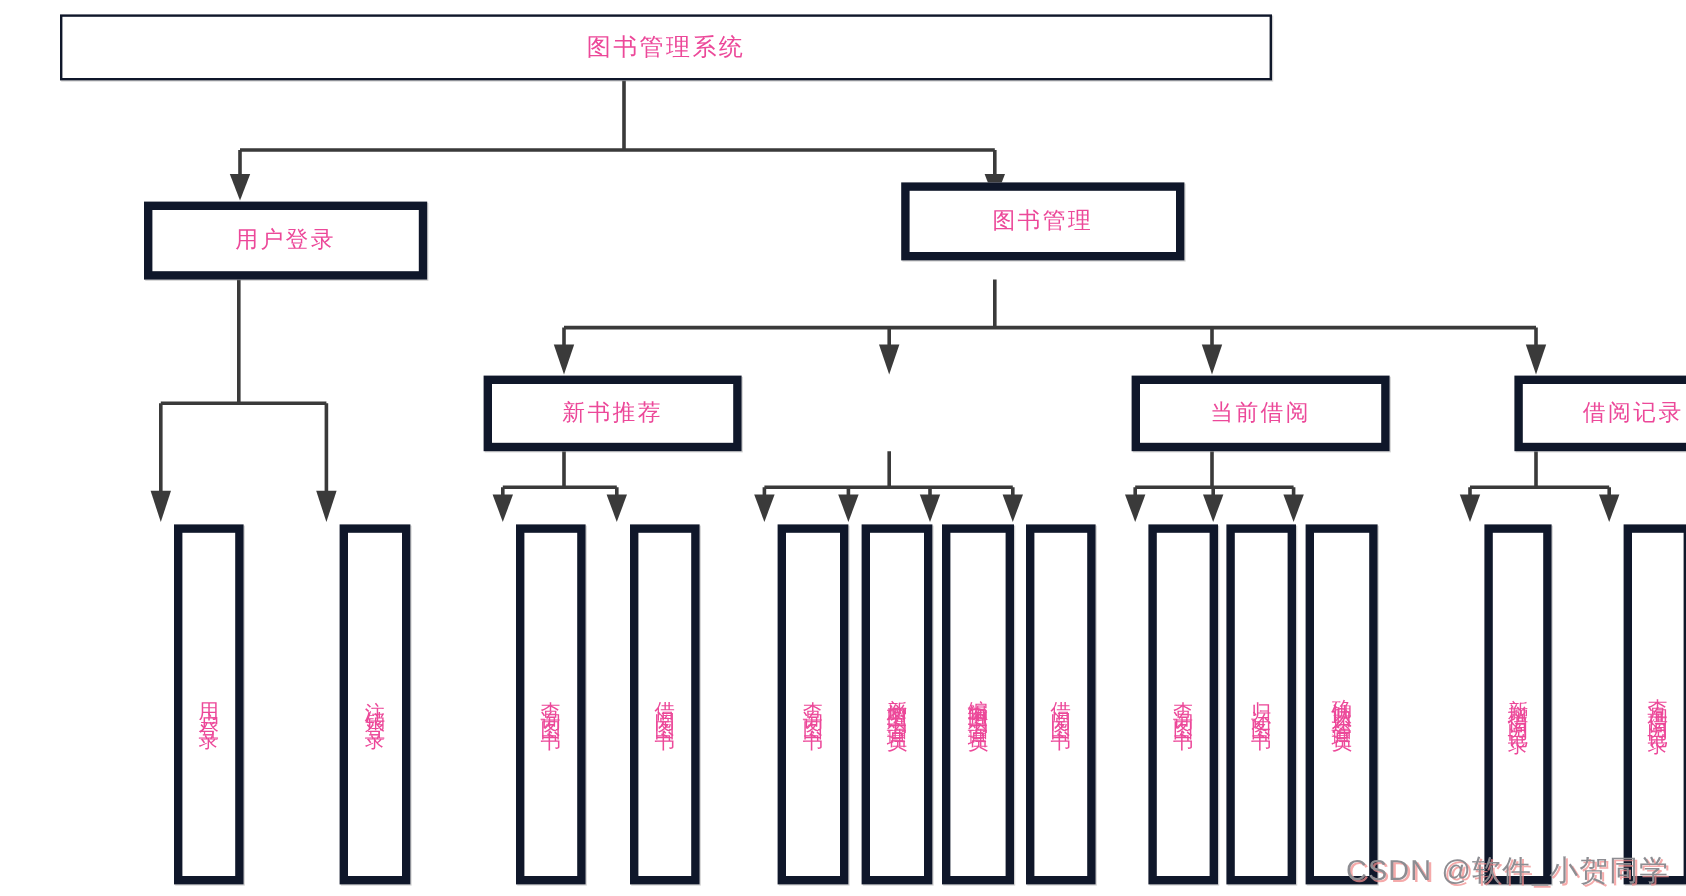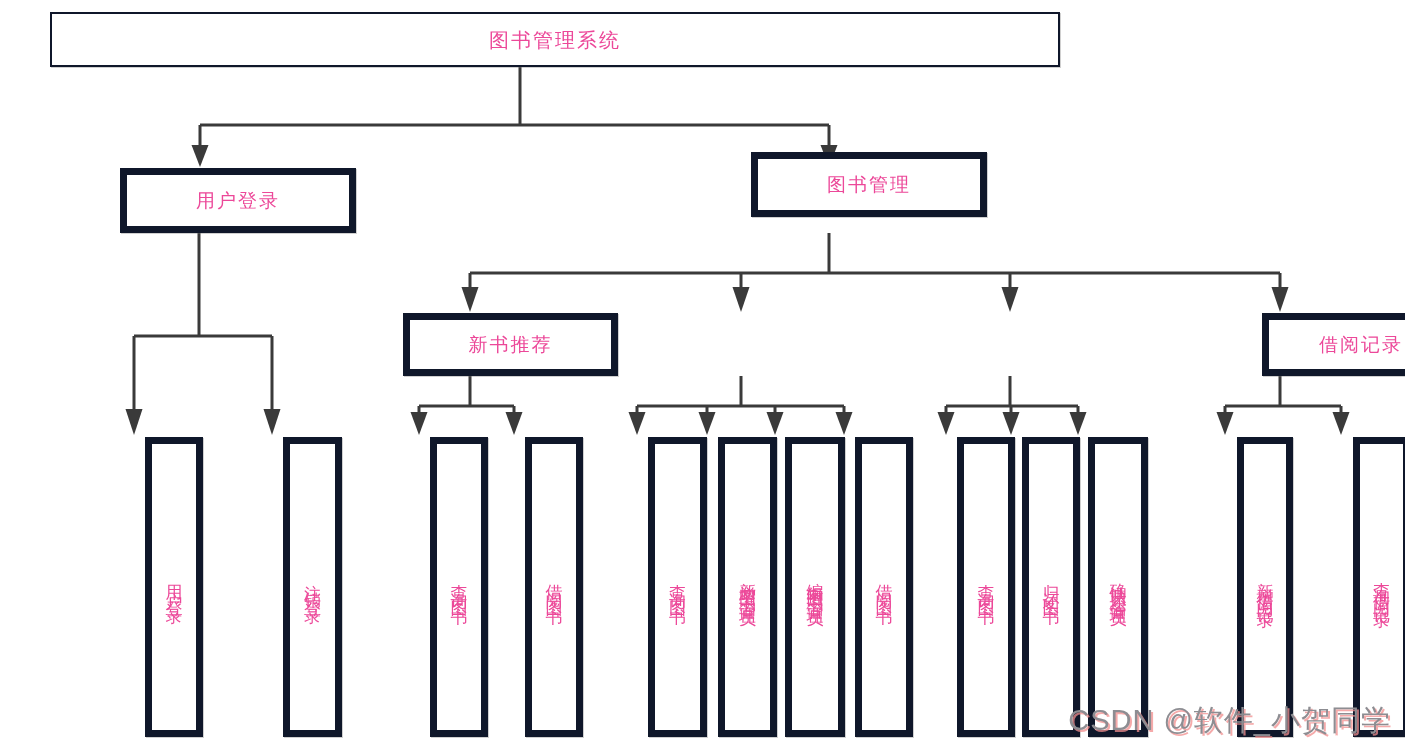--- a/index.html
+++ b/index.html
@@ -33,21 +33,21 @@
     text-orientation:mixed;
     font-size:17px;
     letter-spacing:8px;
     padding:6px 0;
   }
   .watermark{
     position:absolute;
     right:14px;
     bottom:6px;
     z-index:3;
-    font-size:29px;
+    font-size:24px;
     letter-spacing:1px;
     color:#8d8d92;
     text-shadow:2px 2px 0 rgba(242,142,142,.75);
     white-space:nowrap;
   }
 </style>
 </head>
 <body>
 
 <div class="canvas">
@@ -84,20 +84,21 @@
       <path d="M1332.5 412 L1349.5 412 L1341 435 Z"></path>
     </g>
   </svg>
 
   <div class="box root" style="left:10px;top:12px;width:1010px;height:55px;">图书管理系统</div>
 
   <div class="box" style="left:80px;top:168px;width:236px;height:65px;">用户登录</div>
   <div class="box" style="left:711px;top:152px;width:236px;height:65px;">图书管理</div>
 
   <div class="box" style="left:363px;top:313px;width:215px;height:63px;">新书推荐</div>
+  <div class="box" style="left:903px;top:313px;width:215px;height:63px;">当前借阅</div>
   <div class="box" style="left:1222px;top:313px;width:198px;height:63px;text-align:right;">借阅记录</div>
 
   <div class="box leaf" style="left:105px;top:437px;width:58px;height:300px;">用户登录</div>
   <div class="box leaf" style="left:243px;top:437px;width:59px;height:300px;">注销登录</div>
 
   <div class="box leaf" style="left:390px;top:437px;width:58px;height:300px;">查询图书</div>
   <div class="box leaf" style="left:485px;top:437px;width:58px;height:300px;">借阅图书</div>
 
   <div class="box leaf" style="left:608px;top:437px;width:59px;height:300px;">查询图书</div>
   <div class="box leaf" style="left:678px;top:437px;width:59px;height:300px;letter-spacing:4px;">新增图书（管理员）</div>

